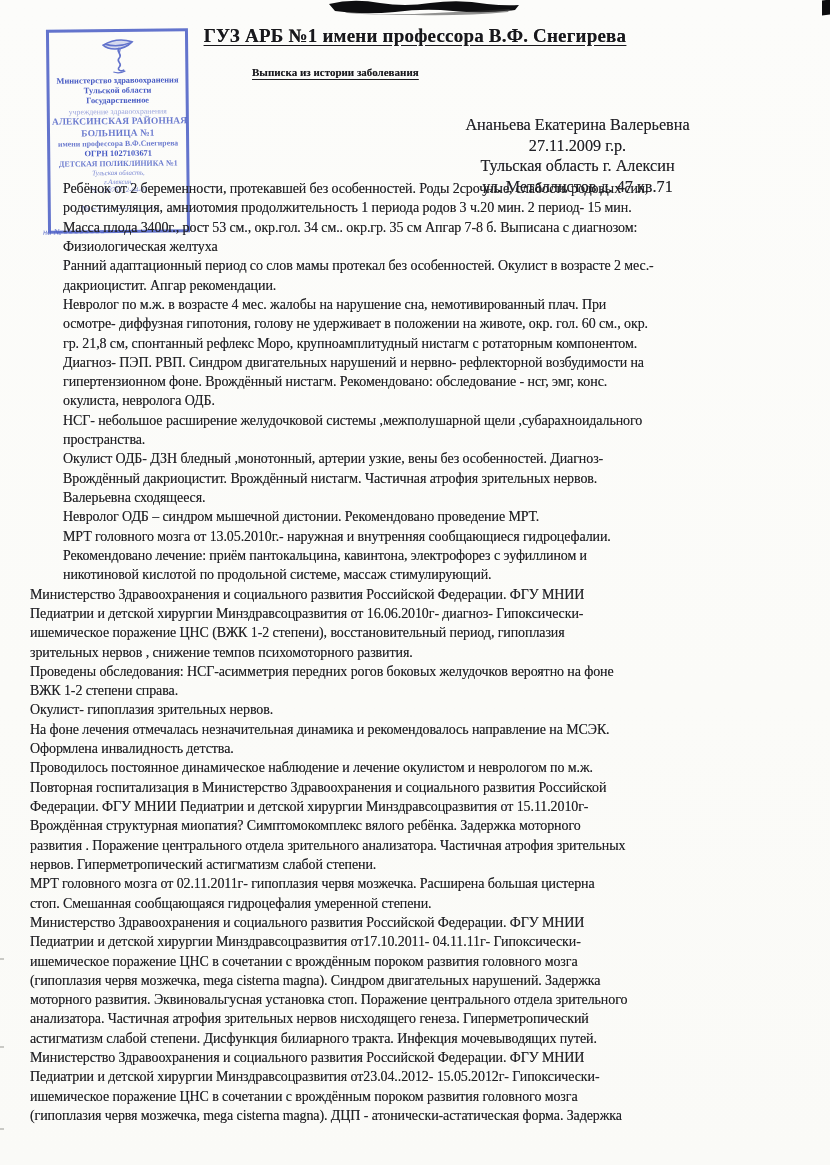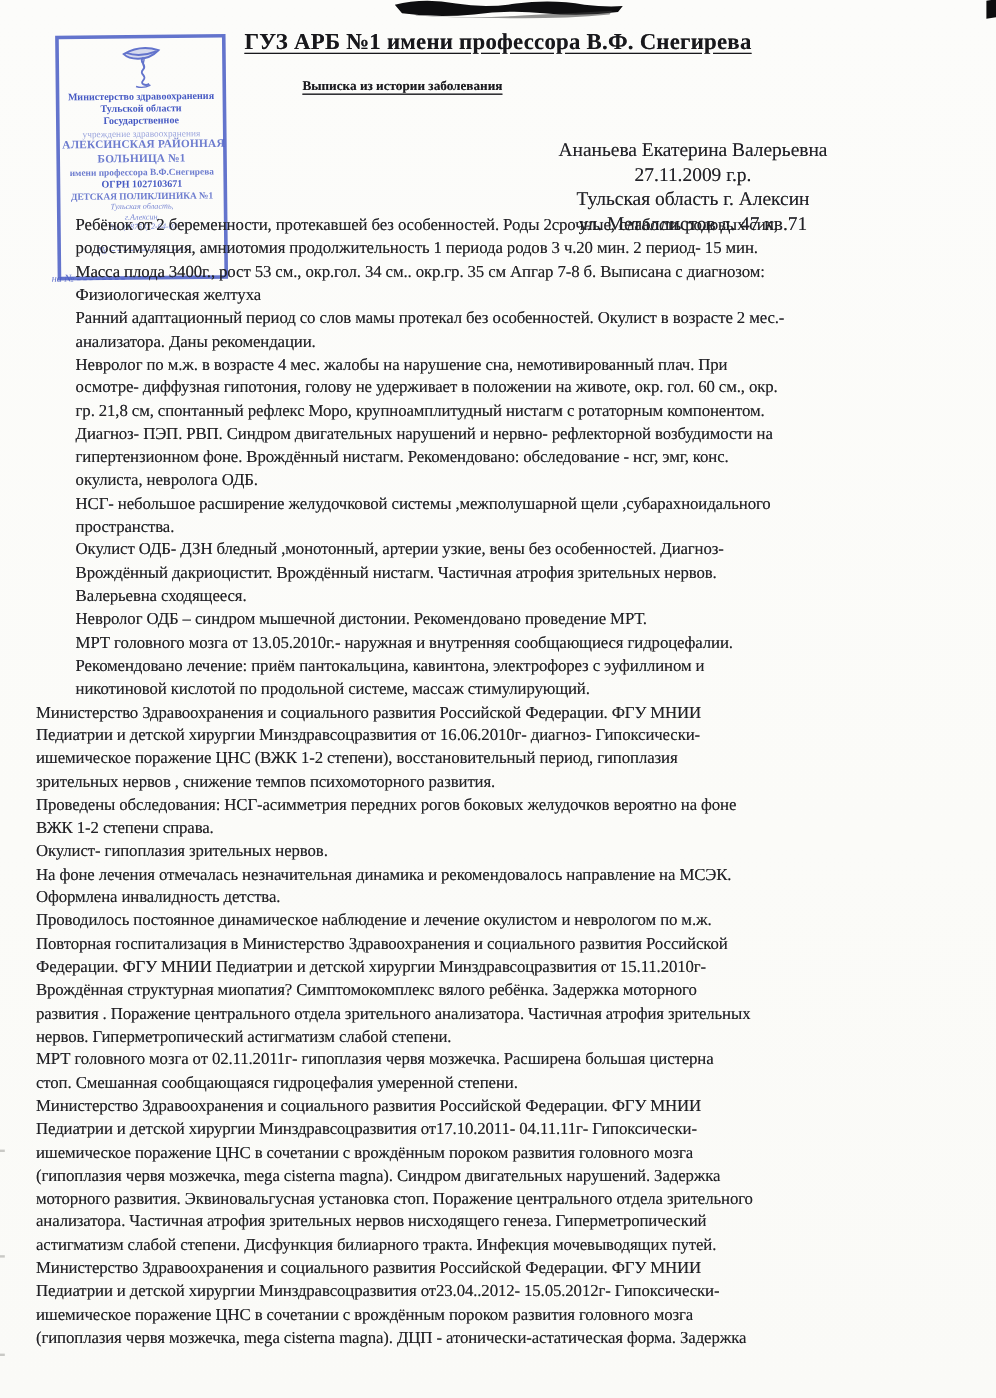--- a/index.html
+++ b/index.html
@@ -121,21 +121,21 @@
     <div>Тульская область г. Алексин</div>
     <div>ул. Металлистов д. 47 кв.71</div>
   </div>
 
   <div class="body-text">
       <div class="body-line ind">Ребёнок от 2 беременности, протекавшей без особенностей. Роды 2срочные, слабость родовых сил,</div>
       <div class="body-line ind">родостимуляция, амниотомия продолжительность 1 периода родов 3 ч.20 мин. 2 период- 15 мин.</div>
       <div class="body-line ind">Масса плода 3400г., рост 53 см., окр.гол. 34 см.. окр.гр. 35 см Апгар 7-8  б. Выписана с диагнозом:</div>
       <div class="body-line ind">Физиологическая желтуха</div>
       <div class="body-line ind">Ранний адаптационный период со слов мамы протекал без особенностей. Окулист в возрасте 2 мес.-</div>
-      <div class="body-line ind">анализатора. Даны рекомендации.</div>
+      <div class="body-line ind">дакриоцистит. Апгар рекомендации.</div>
       <div class="body-line ind">Невролог по м.ж. в возрасте 4 мес. жалобы на нарушение сна, немотивированный плач. При</div>
       <div class="body-line ind">осмотре- диффузная гипотония, голову не удерживает в положении на животе, окр. гол. 60 см., окр.</div>
       <div class="body-line ind">гр. 21,8 см, спонтанный рефлекс Моро,  крупноамплитудный нистагм с ротаторным компонентом.</div>
       <div class="body-line ind">Диагноз- ПЭП. РВП. Синдром двигательных нарушений и нервно- рефлекторной возбудимости на</div>
       <div class="body-line ind">гипертензионном фоне. Врождённый нистагм. Рекомендовано: обследование - нсг, эмг, конс.</div>
       <div class="body-line ind">окулиста, невролога ОДБ.</div>
       <div class="body-line ind">НСГ- небольшое расширение желудочковой системы ,межполушарной щели ,субарахноидального</div>
       <div class="body-line ind">пространства.</div>
       <div class="body-line ind">Окулист ОДБ- ДЗН бледный ,монотонный, артерии узкие, вены без особенностей. Диагноз-</div>
       <div class="body-line ind">Врождённый дакриоцистит. Врождённый нистагм. Частичная атрофия зрительных нервов.</div>

